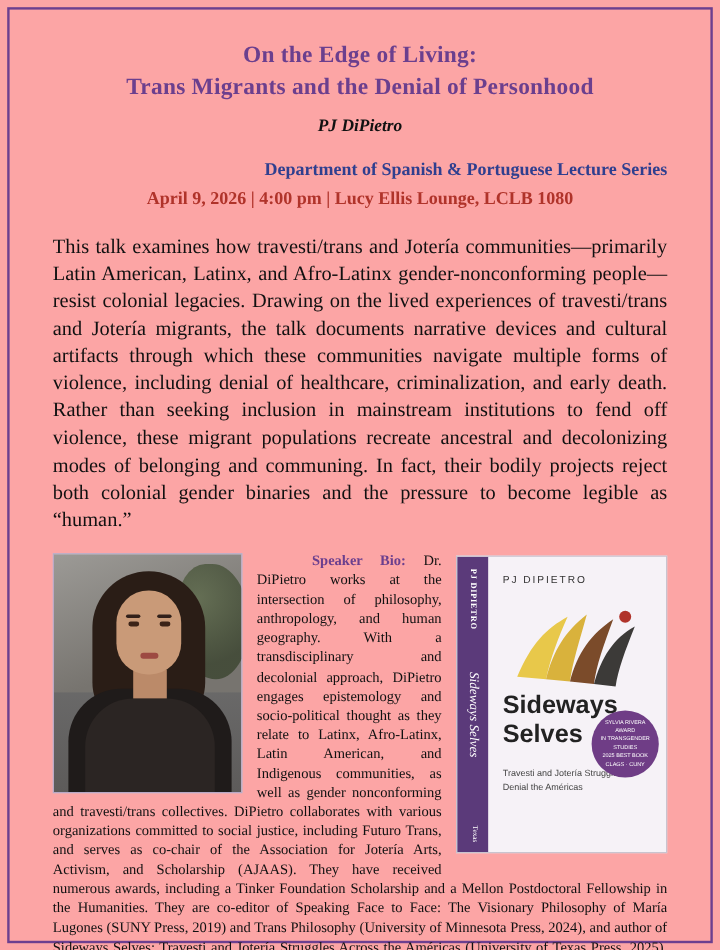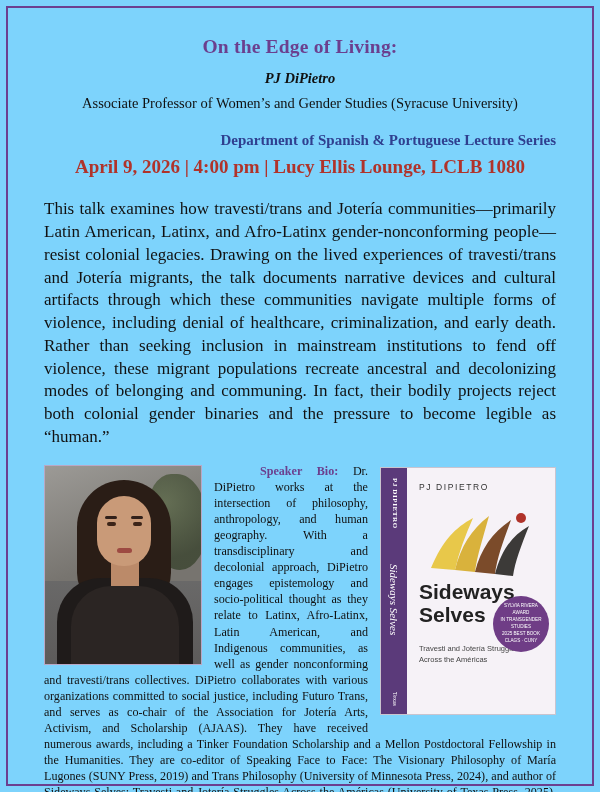--- a/index.html
+++ b/index.html
@@ -8,21 +8,21 @@
     background: #ffffff;
   }
   body {
     font-family: "Liberation Serif", serif;
   }
   .page {
     position: relative;
     width: 600px;
     height: 792px;
     box-sizing: border-box;
-    background: #7dd3fc;
+    background: #fca5a5;
     overflow: hidden;
   }
   .border-frame {
     position: absolute;
     left: 6px;
     top: 6px;
     right: 6px;
     bottom: 6px;
     border: 2px solid #6c3f8f;
     box-sizing: border-box;
@@ -60,21 +60,21 @@
   .series {
     text-align: right;
     font-weight: bold;
     font-size: 15px;
     color: #2f3f8f;
     margin-top: 20px;
   }
   .when {
     text-align: center;
     font-weight: bold;
-    font-size: 19px;
+    font-size: 15px;
     color: #b0332a;
     margin-top: 7px;
   }
   .abstract {
     margin-top: 20px;
     font-size: 17px;
     line-height: 1.34;
     text-align: justify;
     color: #111111;
   }
@@ -259,23 +259,23 @@
 </head>
 <body>
 
 <div class="page">
 
   <div class="border-frame"></div>
 
   <div class="content">
 
     <div class="title-line">On the Edge of Living:</div>
+    <div class="title-line">Trans Migrants and the Denial of Personhood</div>
 
     <div class="presenter">PJ DiPietro</div>
-    <div class="affiliation">Associate Professor of Women’s and Gender Studies (Syracuse University)</div>
 
     <div class="series">Department of Spanish &amp; Portuguese Lecture Series</div>
     <div class="when">April 9, 2026  |  4:00 pm  |  Lucy Ellis Lounge, LCLB 1080</div>
 
     <div class="abstract">This talk examines how travesti/trans and Jotería communities—primarily Latin American, Latinx, and Afro-Latinx gender-nonconforming people—resist colonial legacies. Drawing on the lived experiences of travesti/trans and Jotería migrants, the talk documents narrative devices and cultural artifacts through which these communities navigate multiple forms of violence, including denial of healthcare, criminalization, and early death. Rather than seeking inclusion in mainstream institutions to fend off violence, these migrant populations recreate ancestral and decolonizing modes of belonging and communing. In fact, their bodily projects reject both colonial gender binaries and the pressure to become legible as “human.”</div>
 
     <div class="bio-wrap">
 
       <div class="portrait">
         <div class="ph-bg"></div>
@@ -307,21 +307,21 @@
             <path d="M50 66 C56 42 68 26 86 14 C78 36 72 52 70 68 Z" fill="#7b4b2a"></path>
             <path d="M70 68 C76 46 86 30 104 20 C96 40 90 56 88 70 Z" fill="#3c3a38"></path>
             <circle cx="96" cy="12" r="5" fill="#b0332a"></circle>
           </svg>
           <div class="book-title">
             <span>Sideways</span><br>
             <span>Selves</span>
           </div>
           <div class="book-sub">
             <span>Travesti and Jotería Struggles</span><br>
-            <span>Across the Américas</span>
+            <span>Denial the Américas</span>
           </div>
           <div class="award-seal">
             <span>SYLVIA RIVERA AWARD</span>
             <span>IN TRANSGENDER STUDIES</span>
             <span>2025 BEST BOOK</span>
             <span>CLAGS · CUNY</span>
           </div>
         </div>
       </div>
 

